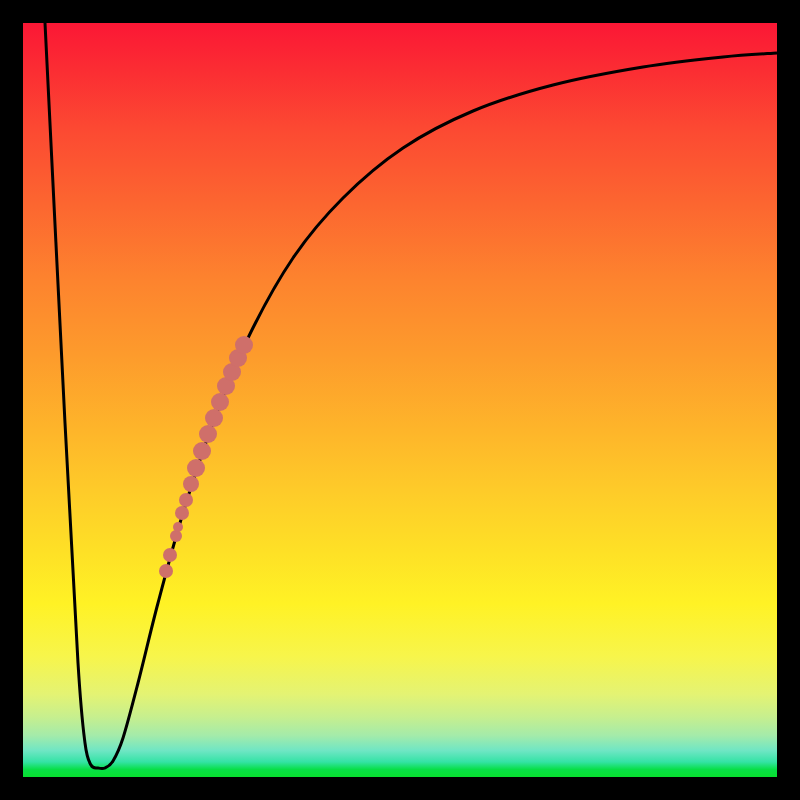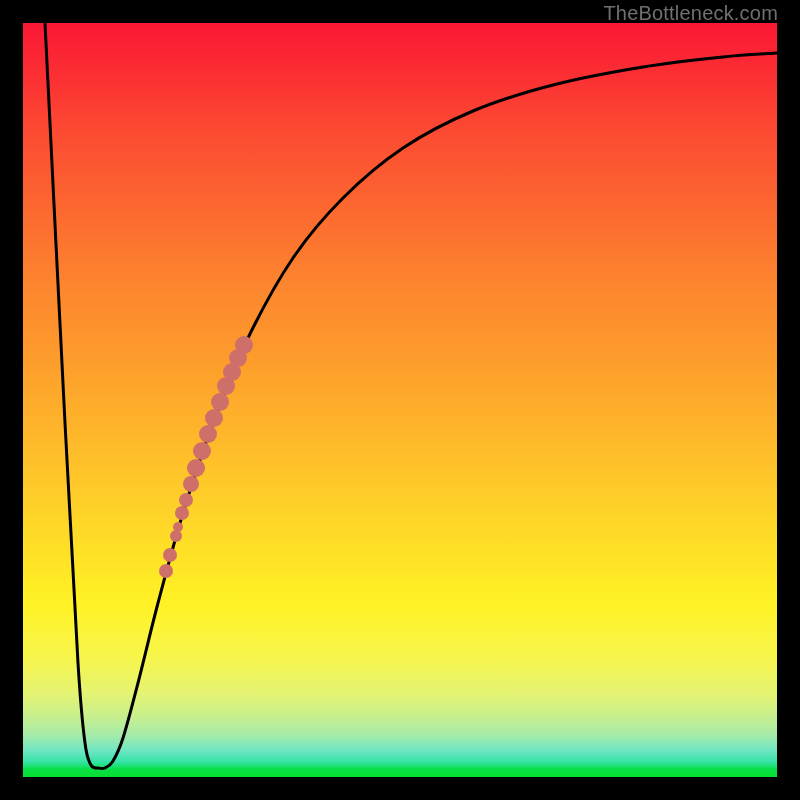--- a/index.html
+++ b/index.html
@@ -94,14 +94,13 @@
           <circle cx="185" cy="411" r="9" class="dot"></circle>
           <circle cx="191" cy="395" r="9" class="dot"></circle>
           <circle cx="197" cy="379" r="9" class="dot"></circle>
           <circle cx="203" cy="363" r="9" class="dot"></circle>
           <circle cx="209" cy="349" r="9" class="dot"></circle>
           <circle cx="215" cy="335" r="9" class="dot"></circle>
           <circle cx="221" cy="322" r="9" class="dot"></circle>
         </g>
     </svg>
   </div>
-  <div class="watermark">TheBottleneck.com</div>
 </div>
 
 </body></html>

